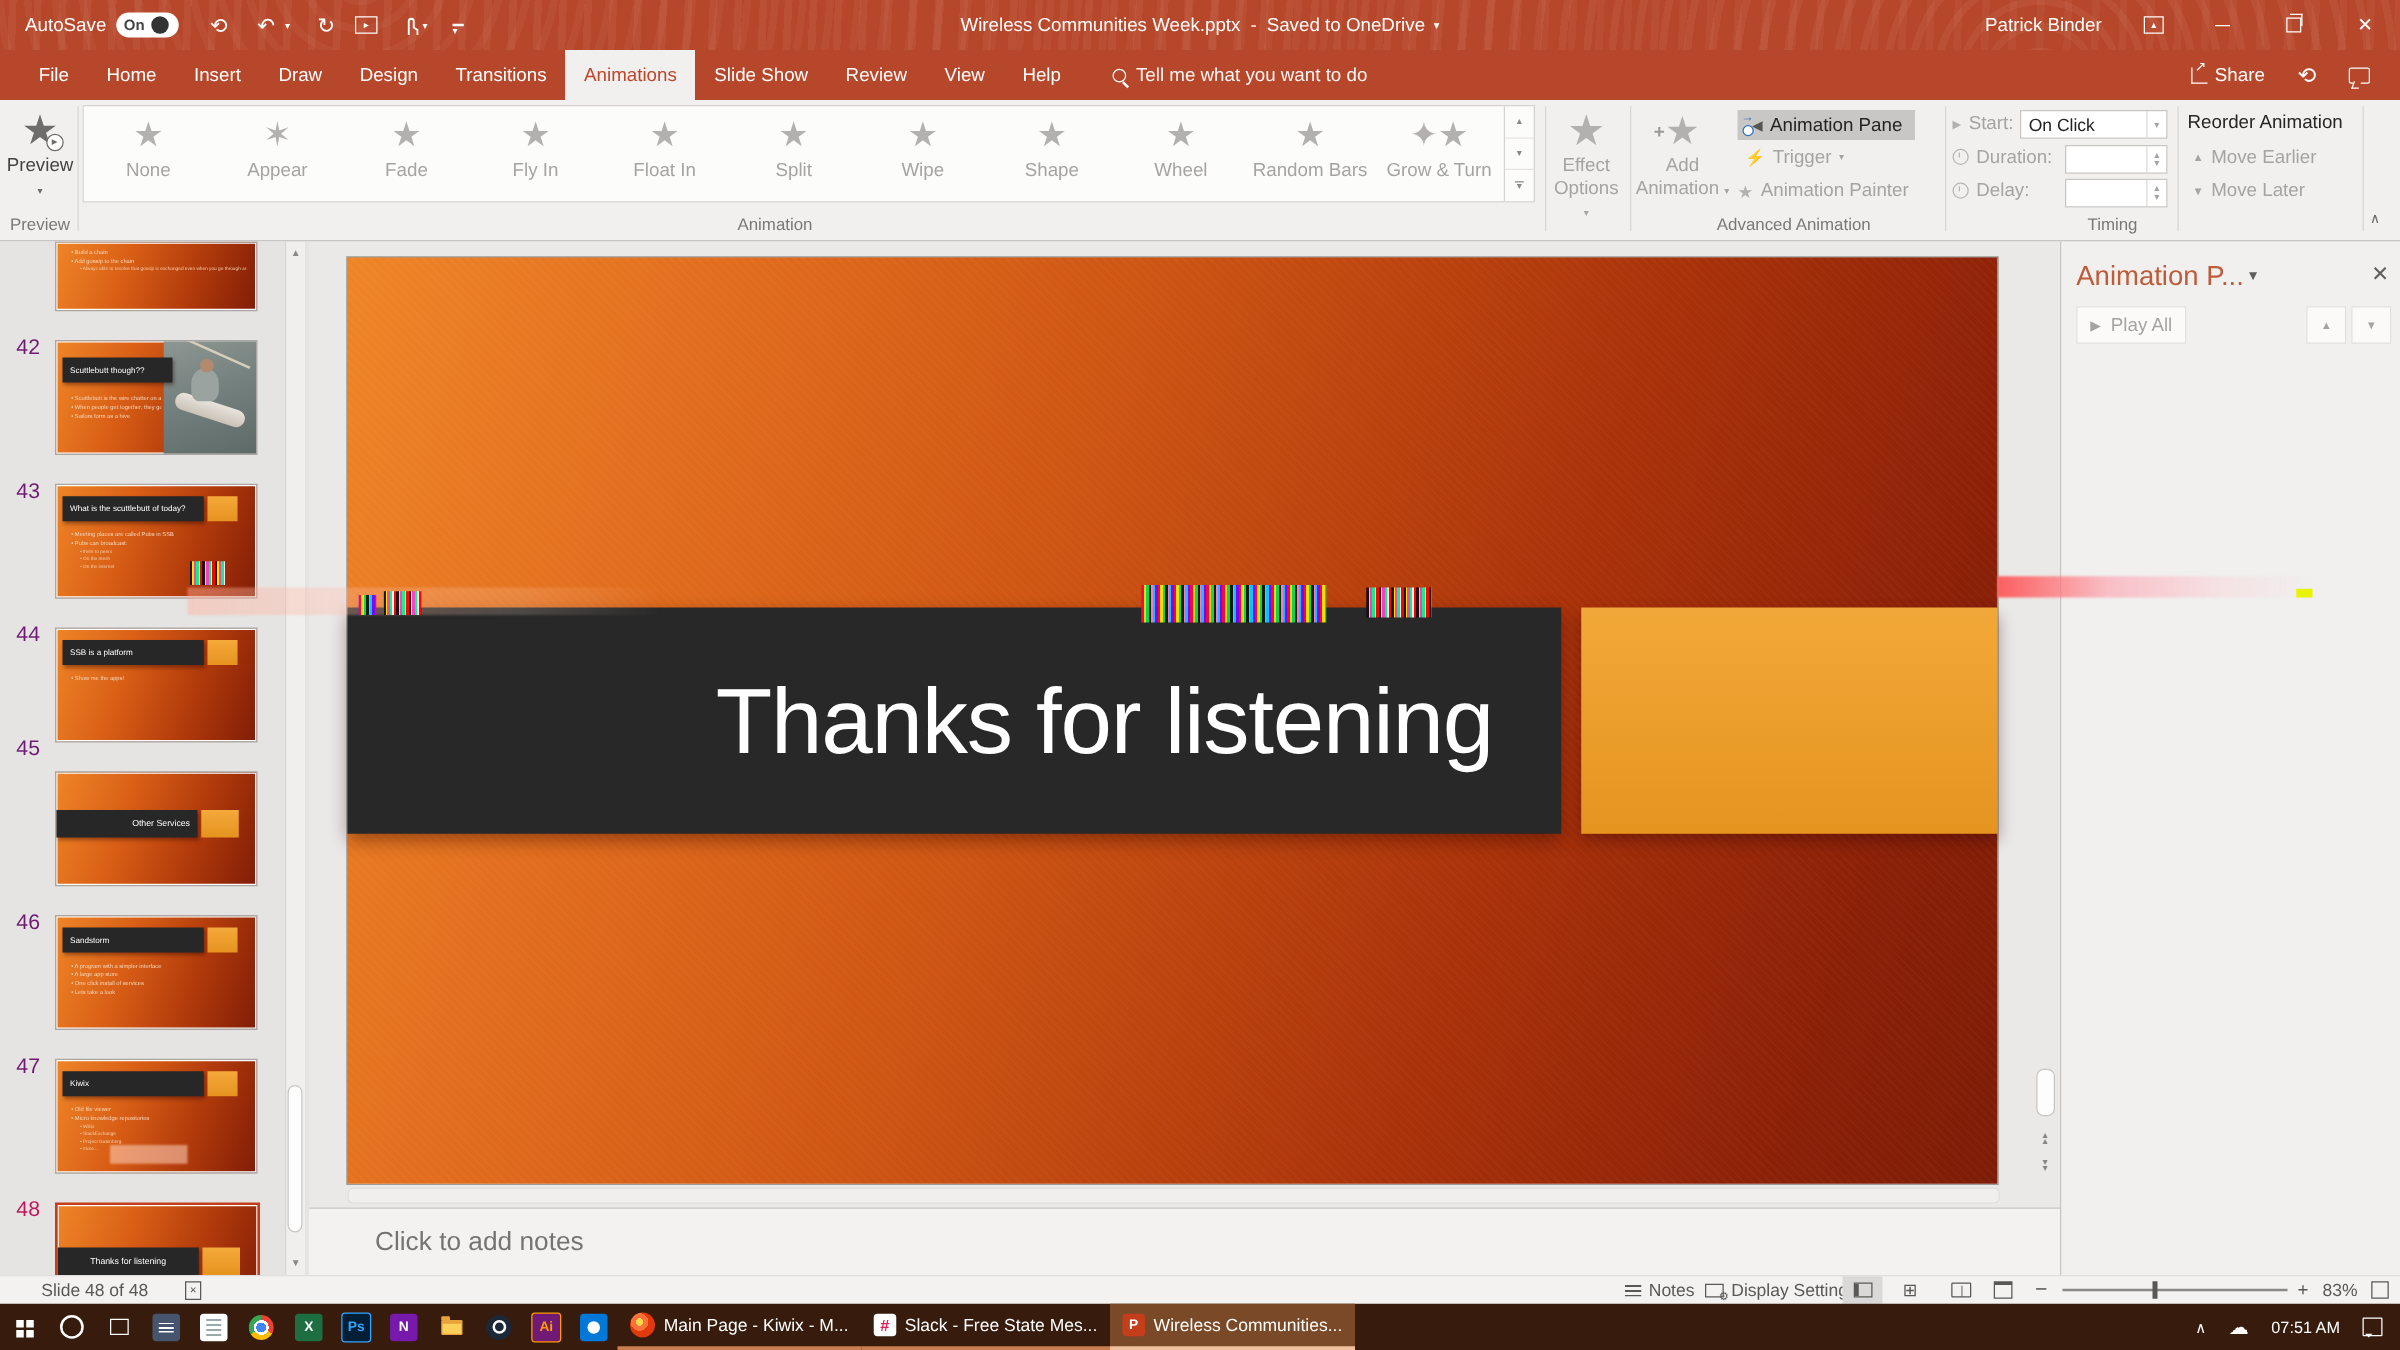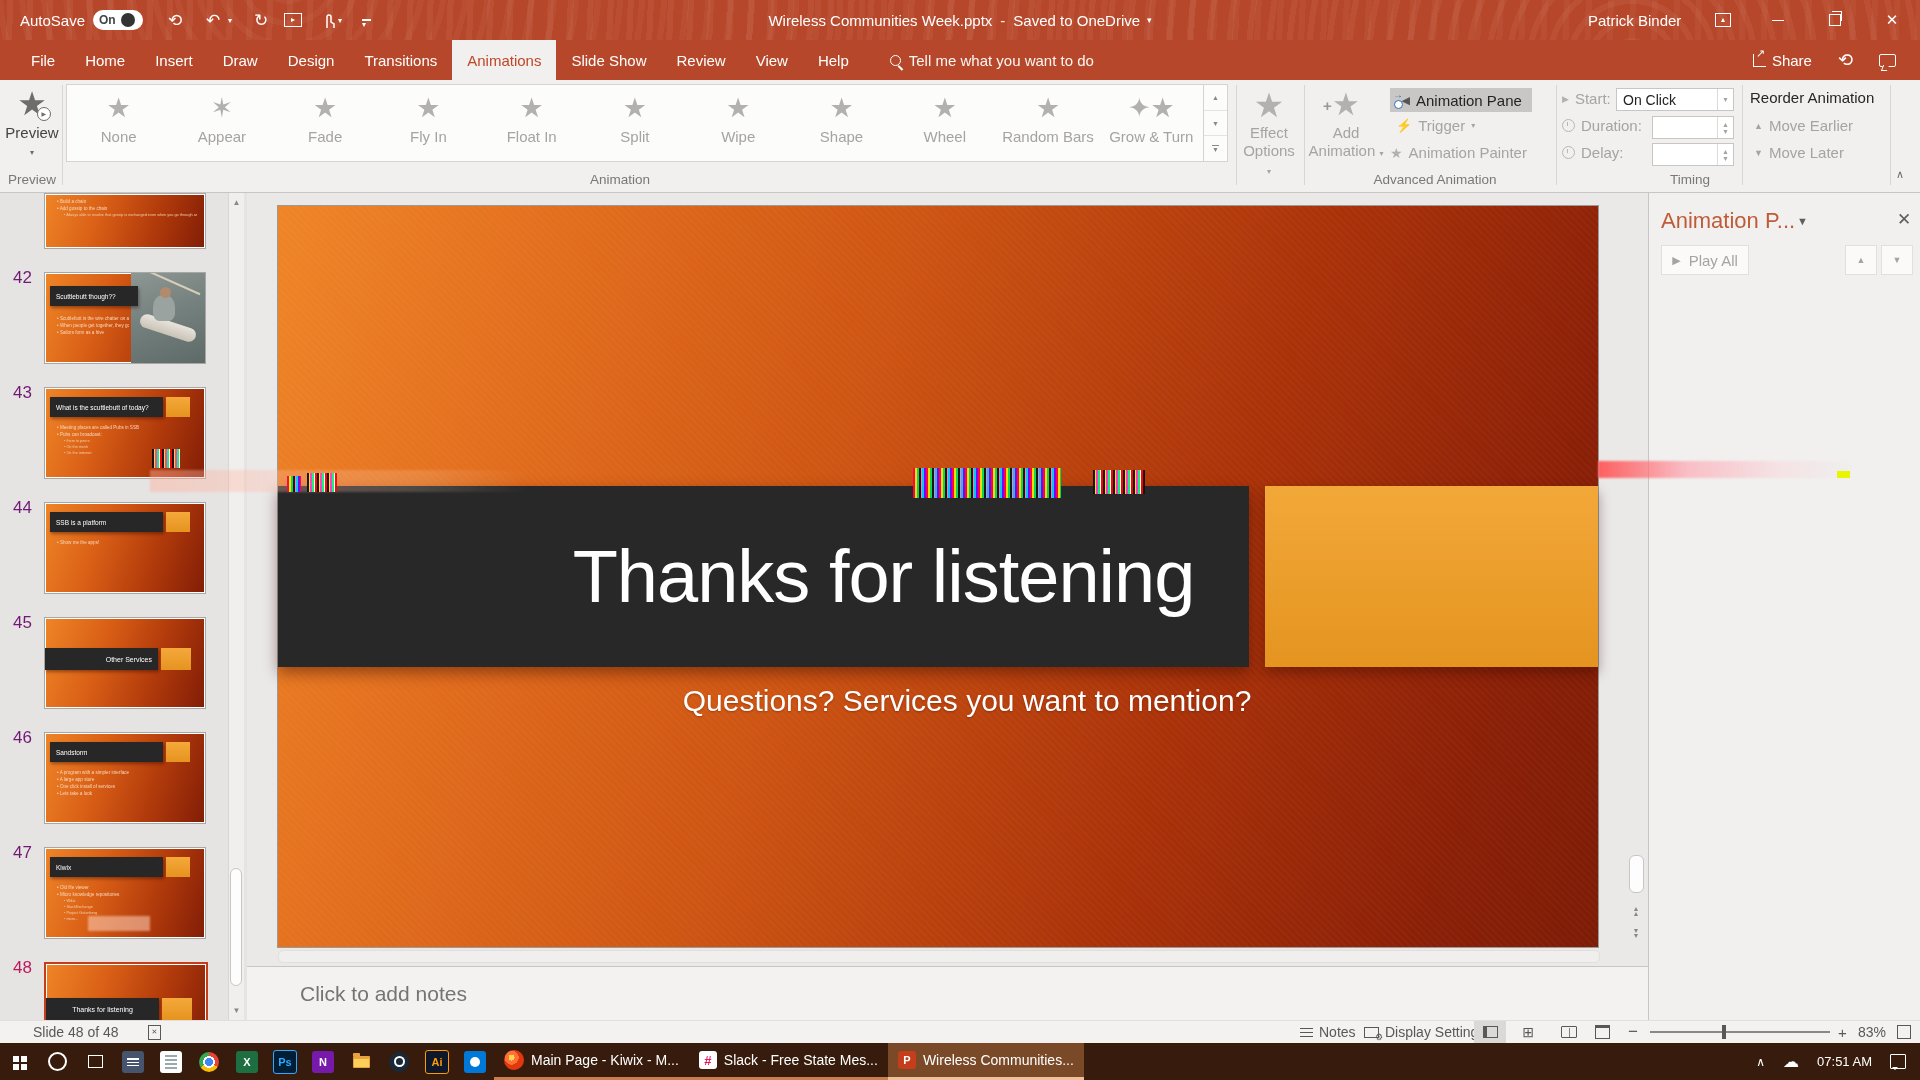--- a/index.html
+++ b/index.html
@@ -416,21 +416,21 @@
   <div class="thumb" style="top:309px;">
     <div class="tbar">
         <span class="ttitle">SSB is a platform</span>
       </div>
     <div class="taccent"></div>
     <div class="tbullets">
         <div class="tb">Show me the apps!</div>
       </div>
   </div>
 
-  <div class="tnum" style="top:420px;">45</div>
+  <div class="tnum" style="top:396px;">45</div>
   <div class="thumb" style="top:424px;">
     <div class="tband">
         <span class="ttitle" style="margin-left:auto;margin-right:6px;">Other Services</span>
       </div>
     <div class="tband-accent"></div>
   </div>
 
   <div class="tnum" style="top:535px;">46</div>
   <div class="thumb" style="top:539px;">
     <div class="tbar">
@@ -477,21 +477,20 @@
 </div>
 
 <div id="editor"></div>
 
 <div id="slide">
   <div class="texture"></div>
   <div class="banner">
     <div class="slide-title">Thanks for listening</div>
   </div>
   <div class="accent-rect"></div>
-  <div class="slide-subtitle">Questions? Services you want to mention?</div>
 </div>
 
 <div class="smear" style="left:150px;top:470px;width:380px;height:22px;background:linear-gradient(90deg,rgba(255,175,155,.45),rgba(255,225,205,.18) 70%,rgba(255,225,205,0));"></div>
 <div class="noise" style="left:287px;top:476px;width:14px;height:16px;"></div>
 <div class="noise n2" style="left:307px;top:473px;width:30px;height:19px;"></div>
 <div class="noise" style="left:913px;top:468px;width:148px;height:30px;"></div>
 <div class="noise n2" style="left:1093px;top:470px;width:52px;height:24px;"></div>
 <div class="smear" style="left:1598px;top:461px;width:255px;height:17px;background:linear-gradient(90deg,rgba(255,80,80,.9),rgba(255,150,165,.55) 35%,rgba(255,195,205,.3) 70%,rgba(255,220,225,0));"></div>
 <div class="abs" style="left:1837px;top:471px;width:13px;height:7px;background:#E8F400;z-index:31;"></div>
 <div class="noise n2" style="left:152px;top:449px;width:28px;height:19px;z-index:32;"></div>
@@ -590,21 +589,21 @@
     </div>
   <div class="tkicon">
       <span class="folder"></span>
     </div>
   <div class="tkicon">
       <span style="width:20px;height:20px;border-radius:50%;background:#1B2838;display:flex;align-items:center;justify-content:center;">
         <span style="width:7px;height:7px;border:2px solid #fff;border-radius:50%;"></span>
       </span>
     </div>
   <div class="tkicon">
-      <span class="appsq" style="background:#0f172a;color:#FF9A00;border:1px solid #FF9A00;">Ai</span>
+      <span class="appsq" style="background:#701a75;color:#FF9A00;border:1px solid #FF9A00;">Ai</span>
     </div>
   <div class="tkicon">
       <span class="appsq" style="background:#0078D7;">
         <span style="width:10px;height:10px;background:#fff;border-radius:50%;"></span>
       </span>
     </div>
 
   <div class="winbtn-task">
     <span style="width:20px;height:20px;border-radius:50%;background:radial-gradient(circle at 38% 38%,#FFD54C 0 3px,#FF7139 3px 7px,#E1390B 7px 10px);flex:0 0 auto;"></span>
     <span>Main Page - Kiwix - M...</span>

